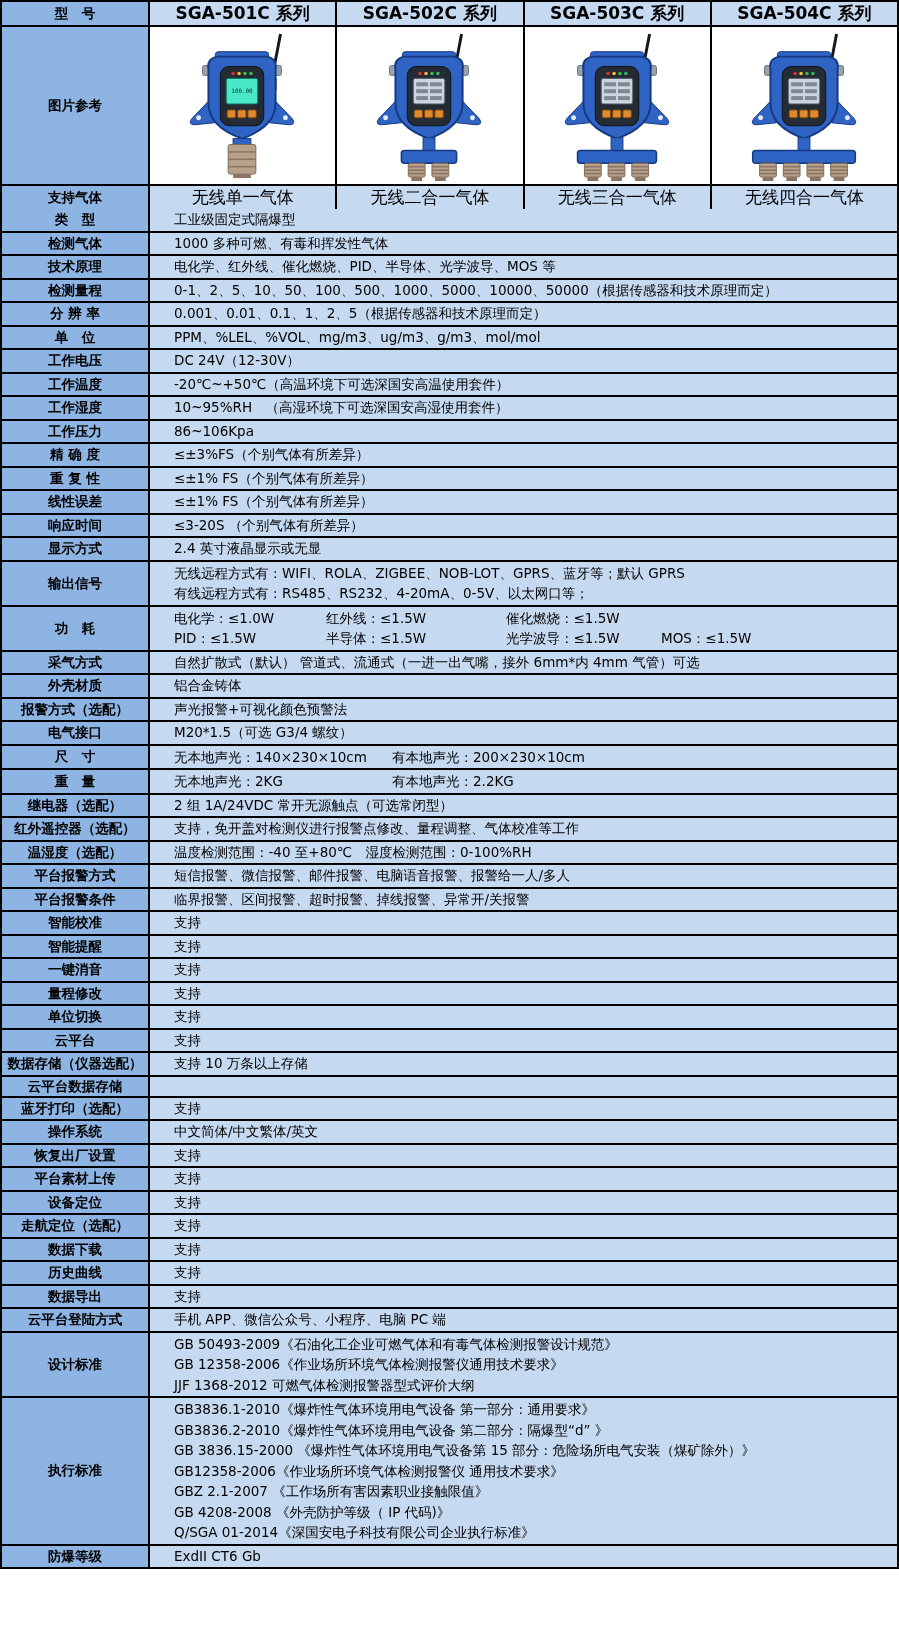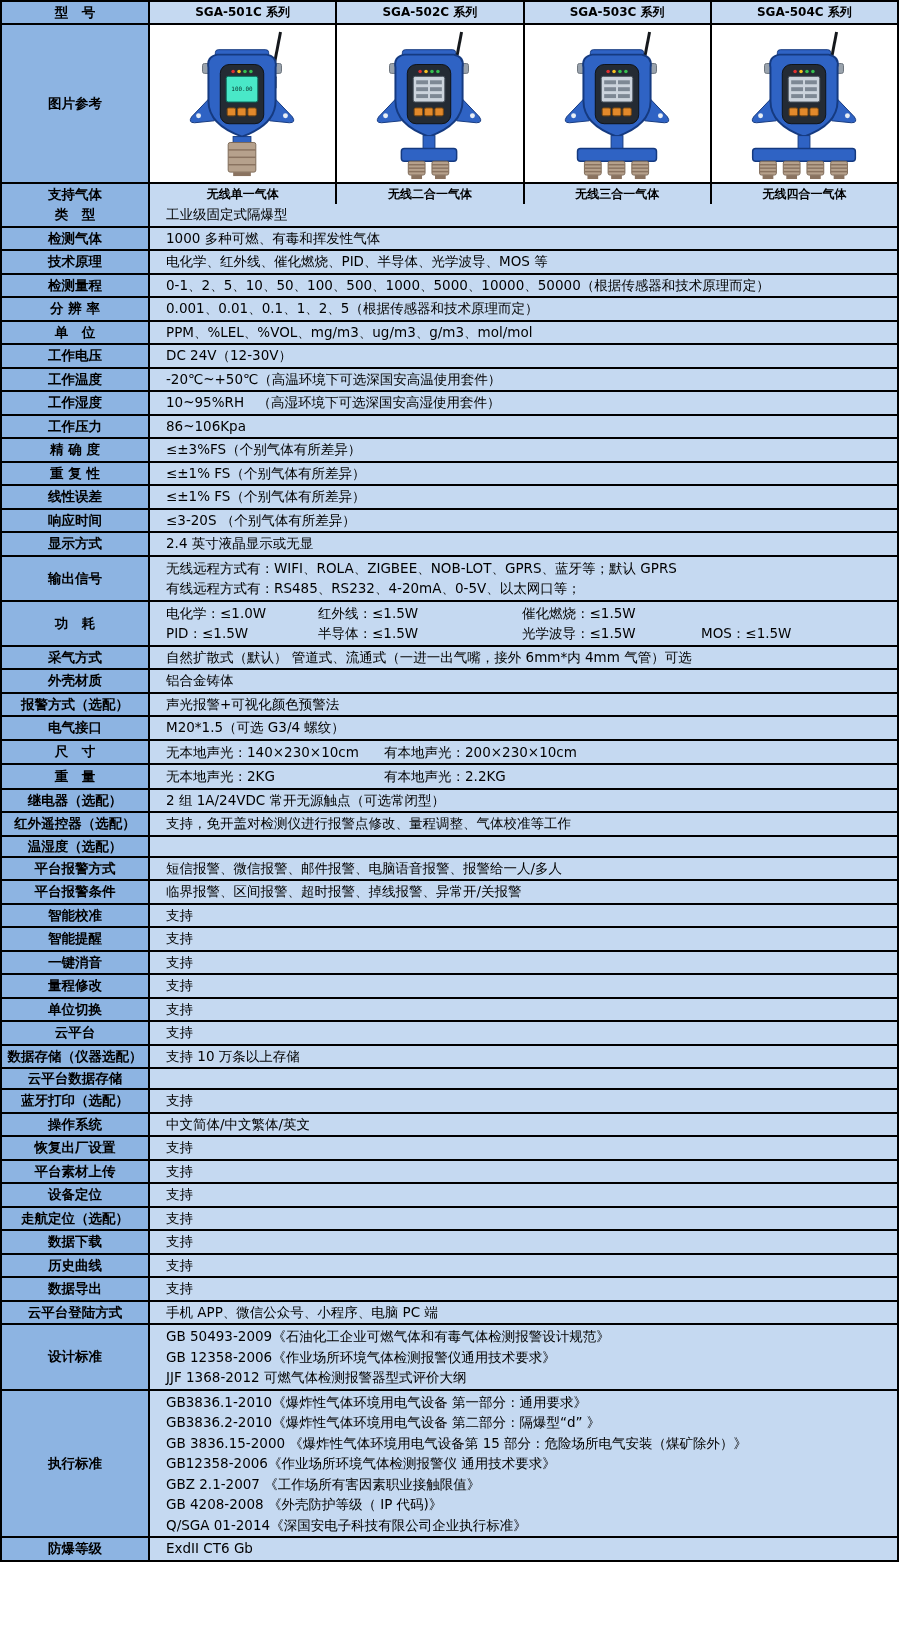--- a/index.html
+++ b/index.html
@@ -18,43 +18,43 @@
     flex:0 0 148px;width:148px;
     background:var(--label-bg,#8db4e2);
     display:flex;align-items:center;justify-content:center;
     text-align:center;font-weight:bold;font-size:13.5px;
     padding:1px 3px;border-right:2px solid var(--border,#000);
     line-height:17px;
   }
   .value-cell{
     flex:1;background:var(--value-bg,#c5d9f1);
     font-size:13.5px;display:flex;flex-direction:column;justify-content:center;
-    padding:1px 6px 1px 16px;min-height:19.5px;overflow:hidden;
+    padding:1px 6px 1px 24px;min-height:19.5px;overflow:hidden;
   }
   .line{line-height:20.5px;white-space:nowrap;}
   .single .line{line-height:19.5px;}
   .grid-4{flex:1;display:flex;}
   .model-cell{
     flex:1;display:flex;align-items:center;justify-content:center;
-    background:var(--value-bg,#c5d9f1);font-weight:bold;font-size:12px;
+    background:var(--value-bg,#c5d9f1);font-weight:bold;font-size:17px;
     border-left:2px solid var(--border,#000);min-height:20px;box-sizing:border-box;
   }
   .model-cell:first-child{border-left:none;}
-  .support-cell{font-weight:bold;}
+  .support-cell{font-weight:normal;}
   .image-cell{
     flex:1;background:var(--image-bg,#fff);height:157px;
     border-left:2px solid var(--border,#000);box-sizing:border-box;
     display:flex;align-items:center;justify-content:center;
   }
   .image-cell:first-child{border-left:none;}
   .image-cell svg{display:block;}
   .seg{display:inline-block;}
   .c0{min-width:152px;}
   .c1{min-width:180px;}
-  .c2{min-width:155px;margin-left:24px;}
+  .c2{min-width:155px;}
   .pair .c0{min-width:218px;}
   .hdr .model-cell{min-height:21px;}
 </style>
 </head>
 <body>
 
 <div class="sheet">
   <div class="row hdr">
     <div class="cell label-cell">型　号</div>
     <div class="grid-4" id="model-cells">
@@ -394,20 +394,23 @@
         </div>
       </div>
       <div class="row">
         <div class="cell label-cell">红外遥控器（选配）</div>
         <div class="cell value-cell single">
           <div class="line">支持，免开盖对检测仪进行报警点修改、量程调整、气体校准等工作</div>
         </div>
       </div>
       <div class="row">
         <div class="cell label-cell">温湿度（选配）</div>
+        <div class="cell value-cell single">
+          <div class="line">温度检测范围：-40 至+80℃　湿度检测范围：0-100%RH</div>
+        </div>
       </div>
       <div class="row">
         <div class="cell label-cell">平台报警方式</div>
         <div class="cell value-cell single">
           <div class="line">短信报警、微信报警、邮件报警、电脑语音报警、报警给一人/多人</div>
         </div>
       </div>
       <div class="row">
         <div class="cell label-cell">平台报警条件</div>
         <div class="cell value-cell single">

